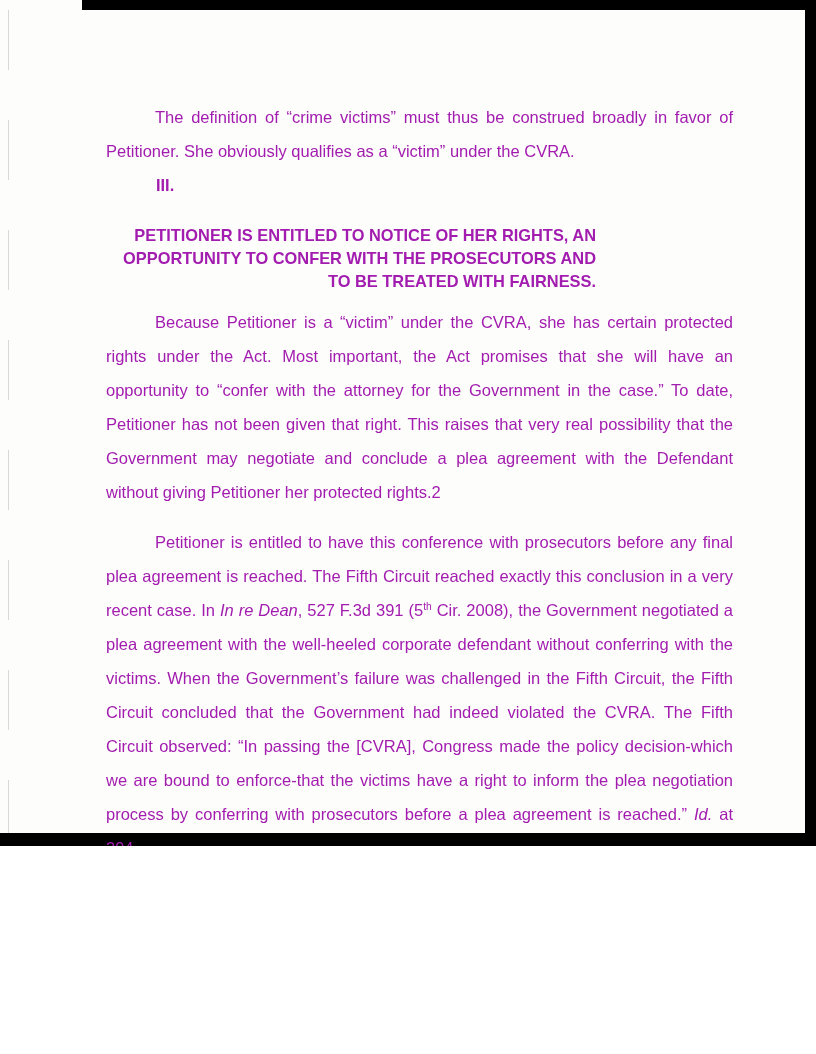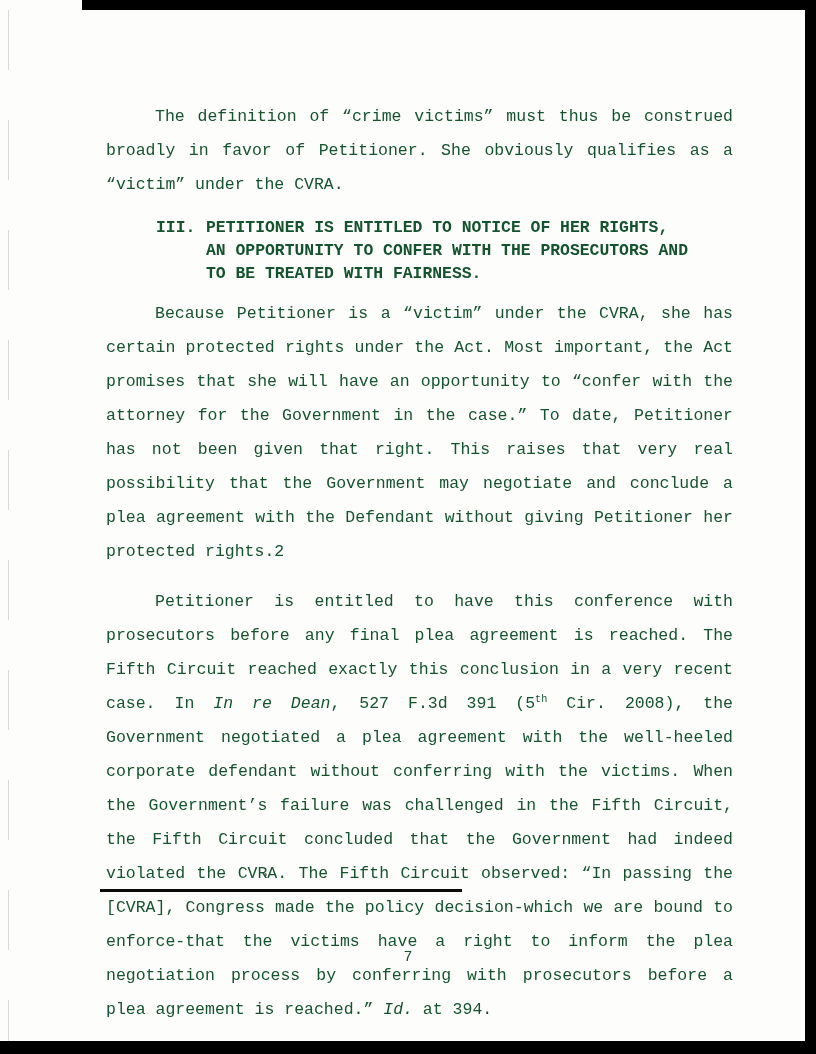--- a/index.html
+++ b/index.html
@@ -1,23 +1,23 @@
 <!DOCTYPE html>
 <html><head>
 <meta charset="utf-8">
 <style>
   html, body { margin: 0; padding: 0; background: #ffffff; }
   .scan {
     position: relative;
     width: 816px;
-    height: 1054px;
+    height: 846px;
     background: #fdfdfb;
     overflow: hidden;
-    font-family: Liberation Mono, monospace;
-    color: #14532d;
+    font-family: Liberation Sans, sans-serif;
+    color: #a21caf;
   }
   
   .edge-top    { position: absolute; top: 0; left: 82px; right: 0; height: 10px; background: #000; }
   .edge-right  { position: absolute; top: 0; right: 0; width: 11px; height: 100%; background: #000; }
   .edge-bottom { position: absolute; left: 0; right: 0; bottom: 0; height: 13px; background: #000; }
   .edge-left-line { position: absolute; top: 10px; bottom: 13px; left: 8px; width: 1px;
     background: repeating-linear-gradient(#d8d8d4 0 60px, transparent 60px 110px); }
 
   .text-col {
     position: absolute;
@@ -29,27 +29,28 @@
     margin: 0;
     font-size: 16.5px;
     line-height: 34px;
     text-align: justify;
     text-indent: 49px;
   }
   p.body-par.spaced { margin-top: 16px; }
 
   .heading {
     display: flex;
-    margin: 14px 0 12px 0;
+    margin: 6px 0 12px 0;
     font-weight: bold;
     font-size: 16.4px;
     line-height: 23px;
+    flex-direction: column;
   }
   .heading .h-num { width: 50px; flex: 0 0 50px; margin-left: 50px; }
-  .heading .h-text { width: 490px; }
+  .heading .h-text { width: 490px; text-align: right; }
 
   .italic { font-style: italic; }
   sup.ord { font-size: 0.62em; vertical-align: super; line-height: 0; margin-top: 12px; }
 
   .footnote-area {
     position: absolute;
     left: 100px;
     top: 889px;
     width: 636px;
   }

